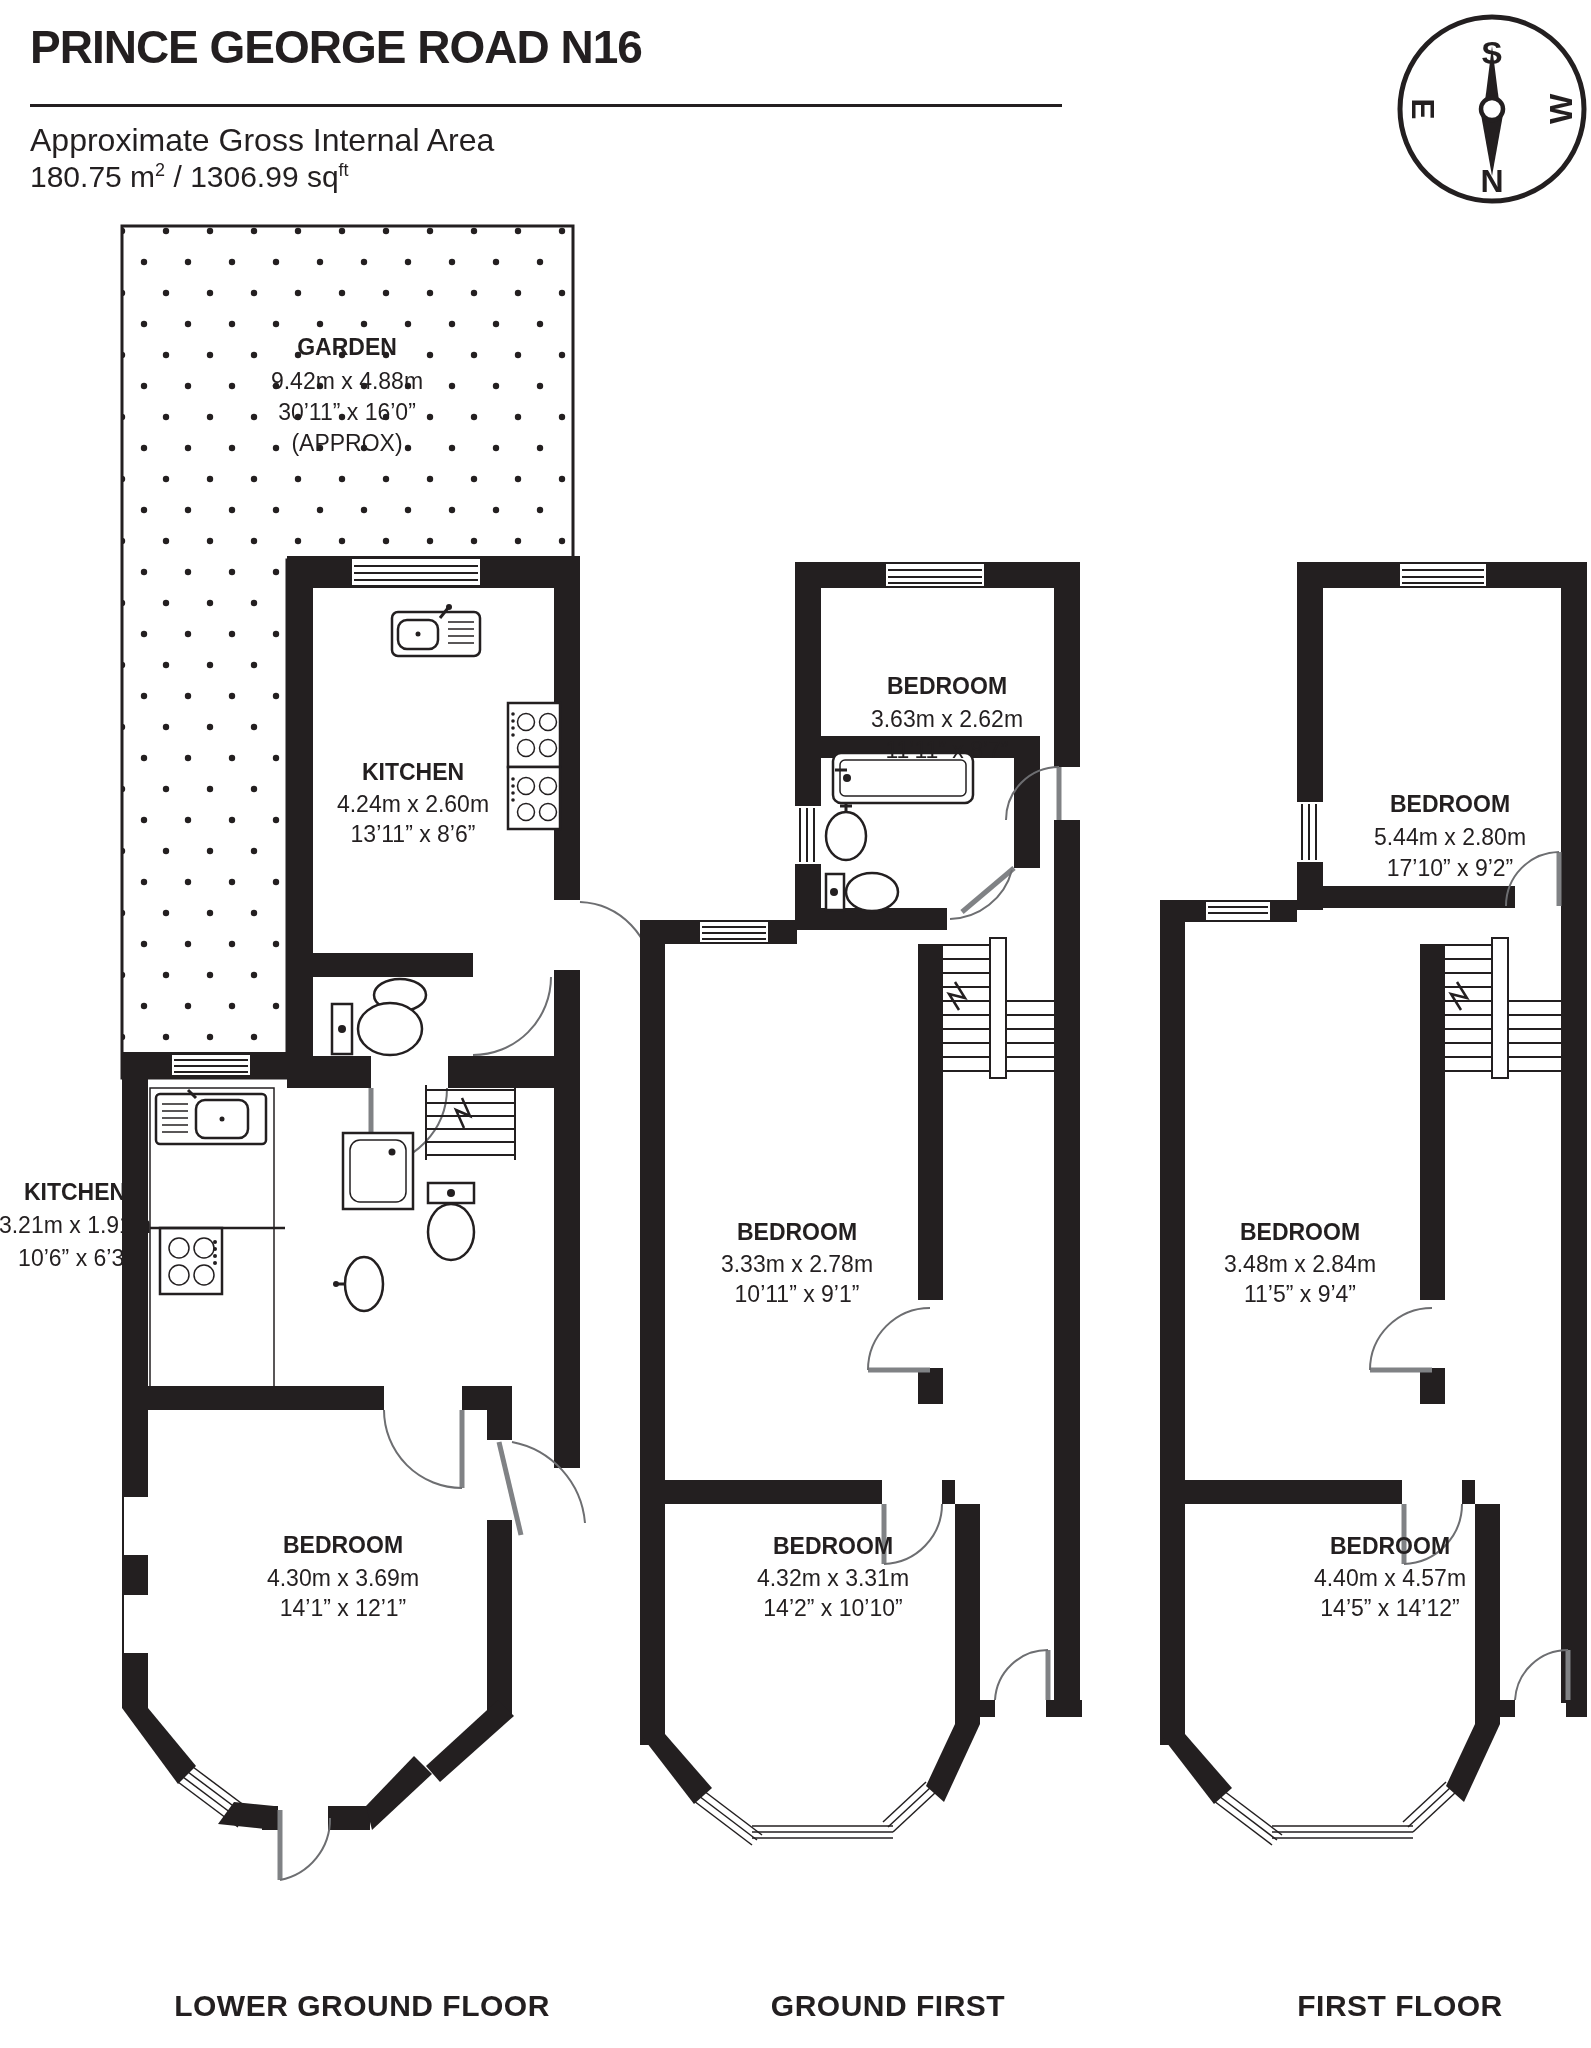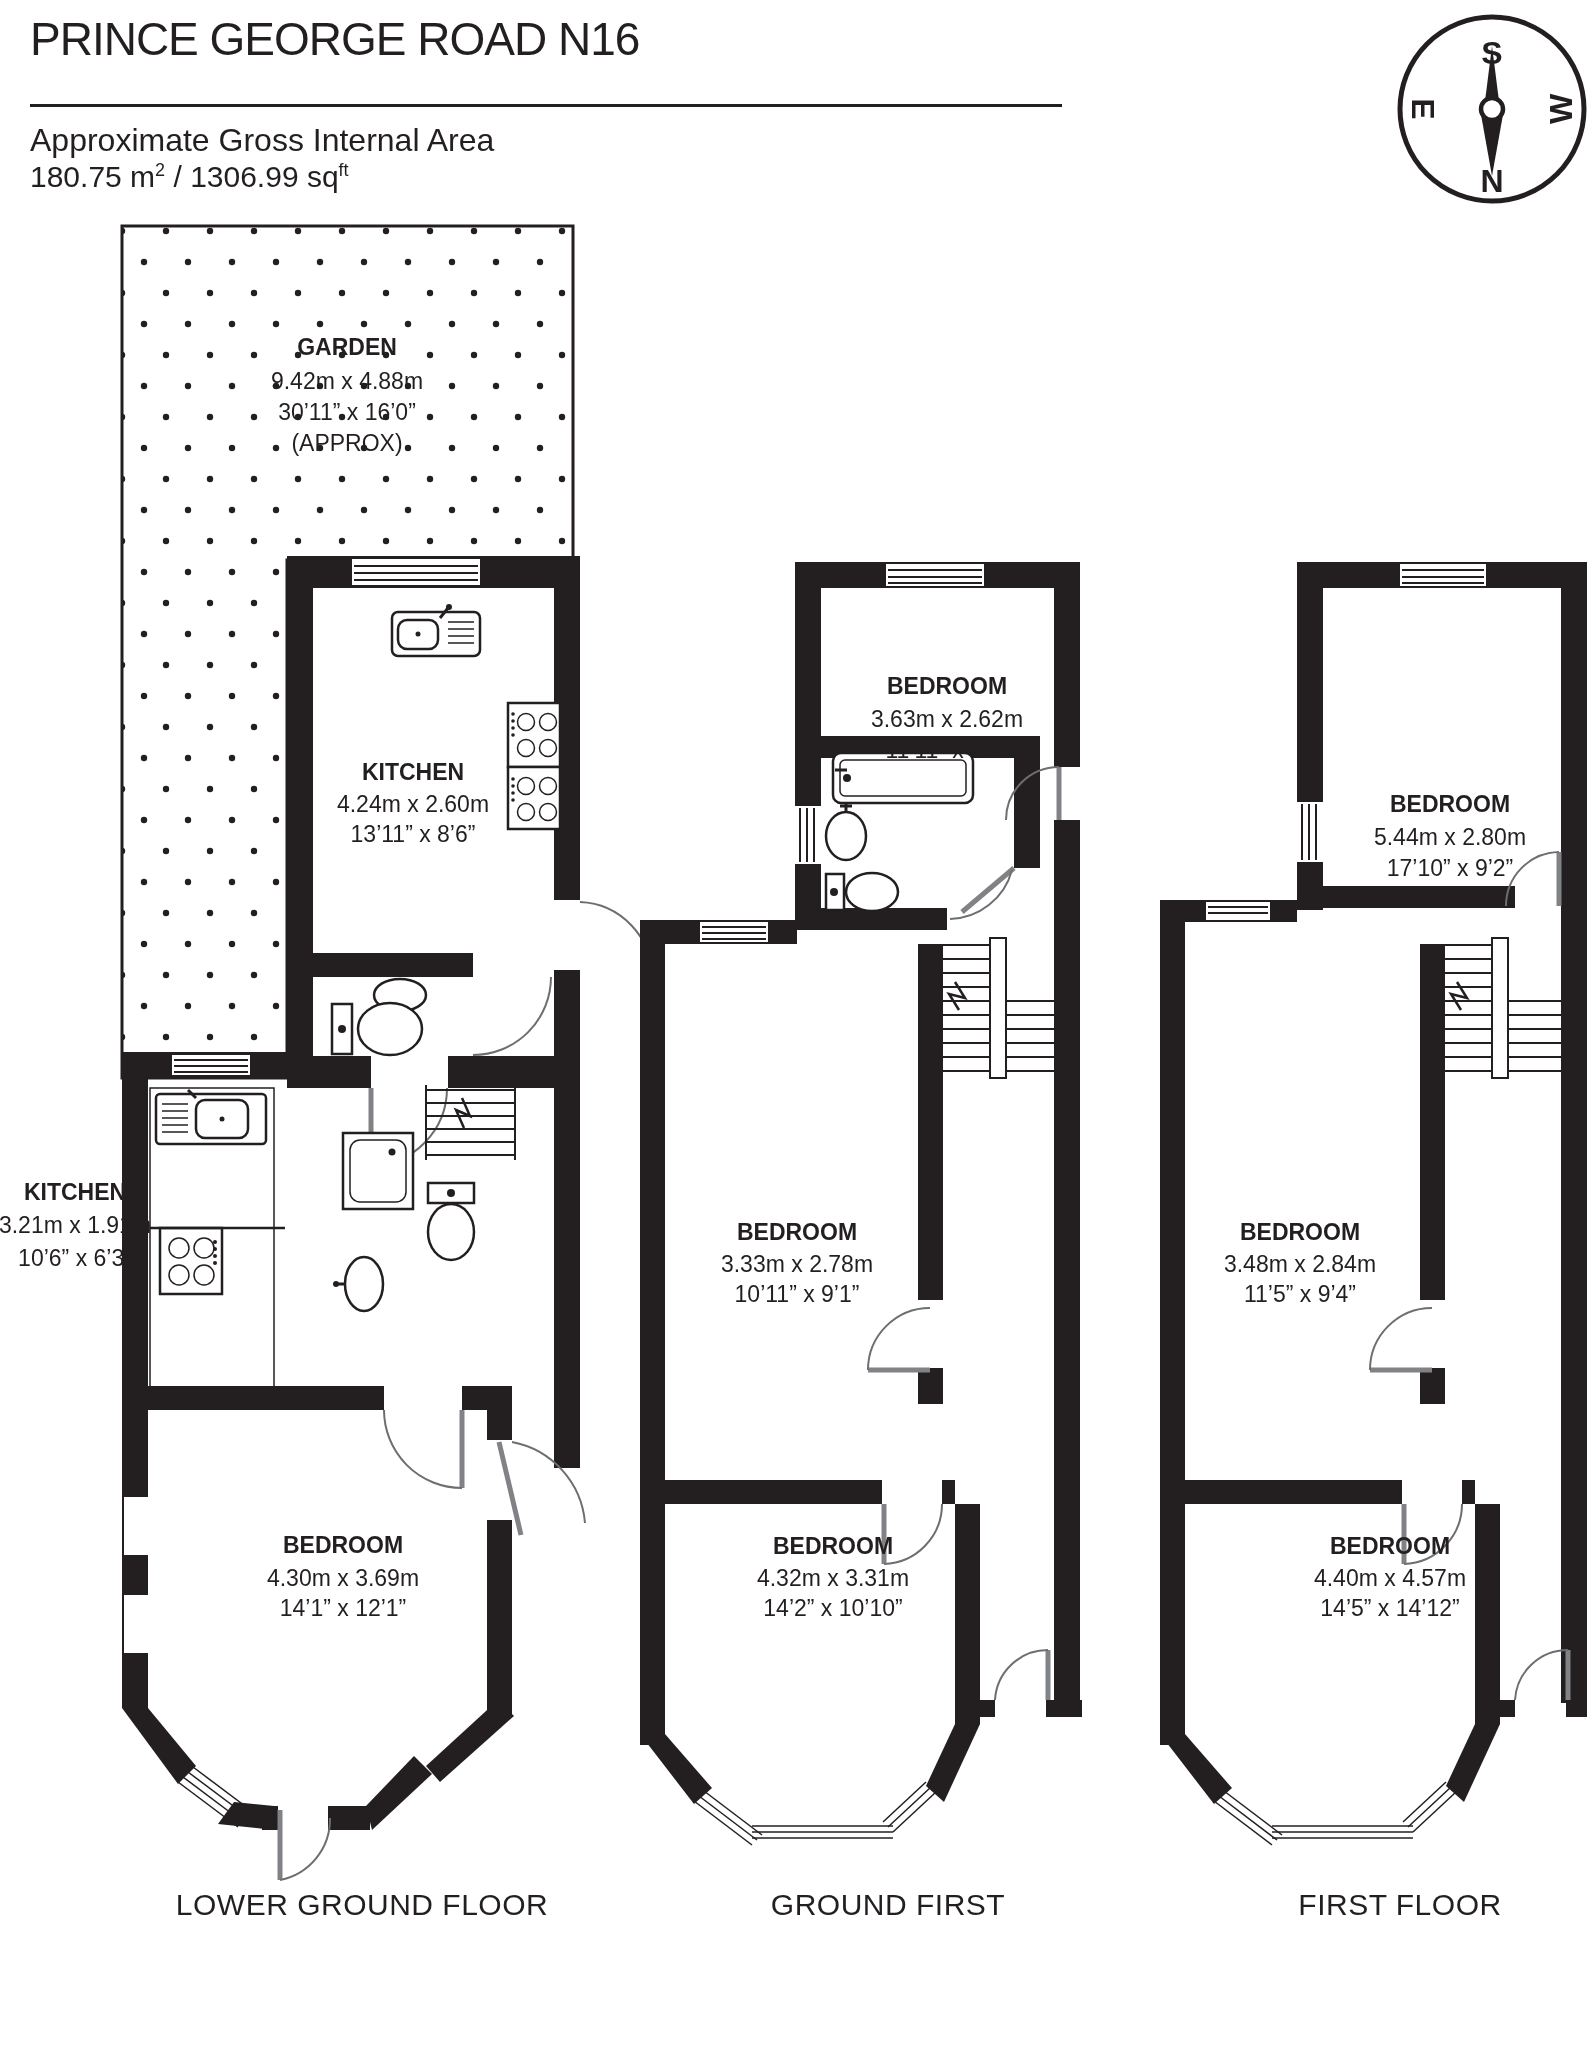--- a/index.html
+++ b/index.html
@@ -1,24 +1,24 @@
 <!DOCTYPE html>
 <html><head>
 <meta charset="utf-8">
 <style>
   html,body{margin:0;padding:0;background:#fff}
   body{position:relative;width:1591px;height:2048px;overflow:hidden;
        font-family:"Liberation Sans",sans-serif;color:#231f20}
   .abs{position:absolute}
-  .title{left:30px;top:12px;font-size:46px;font-weight:normal;letter-spacing:-1px;white-space:nowrap}
+  .title{left:30px;top:20px;font-size:46px;font-weight:bold;letter-spacing:-1px;white-space:nowrap}
   .rule{left:30px;top:104px;width:1032px;height:3px;background:#231f20}
   .subtitle{left:30px;top:122px;font-size:32px}
   .area{left:30px;top:160px;font-size:30px}
   .area sup{font-size:18px}
-  .caption{top:1888px;width:400px;text-align:center;font-size:30px;font-weight:normal;letter-spacing:.5px;white-space:nowrap}
+  .caption{top:1989px;width:400px;text-align:center;font-size:30px;font-weight:bold;letter-spacing:.5px;white-space:nowrap}
   svg .rname{font-family:"Liberation Sans",sans-serif;font-size:23px;font-weight:bold;fill:#231f20}
   svg .rdim{font-family:"Liberation Sans",sans-serif;font-size:23px;fill:#231f20}
   svg .wall{fill:#231f20}
   svg .fix{fill:#fff;stroke:#231f20;stroke-width:2.5}
   svg .fixthin{fill:none;stroke:#231f20;stroke-width:1.5}
   svg .glz{stroke:#231f20;stroke-width:2;fill:none}
   svg .arc{stroke:#6d6e71;stroke-width:2;fill:none}
   svg .leaf{stroke:#808285;stroke-width:5;fill:none}
   svg .tread{stroke:#231f20;stroke-width:2}
   svg .cletter{font-family:"Liberation Sans",sans-serif;font-size:32px;font-weight:bold;fill:#231f20}

